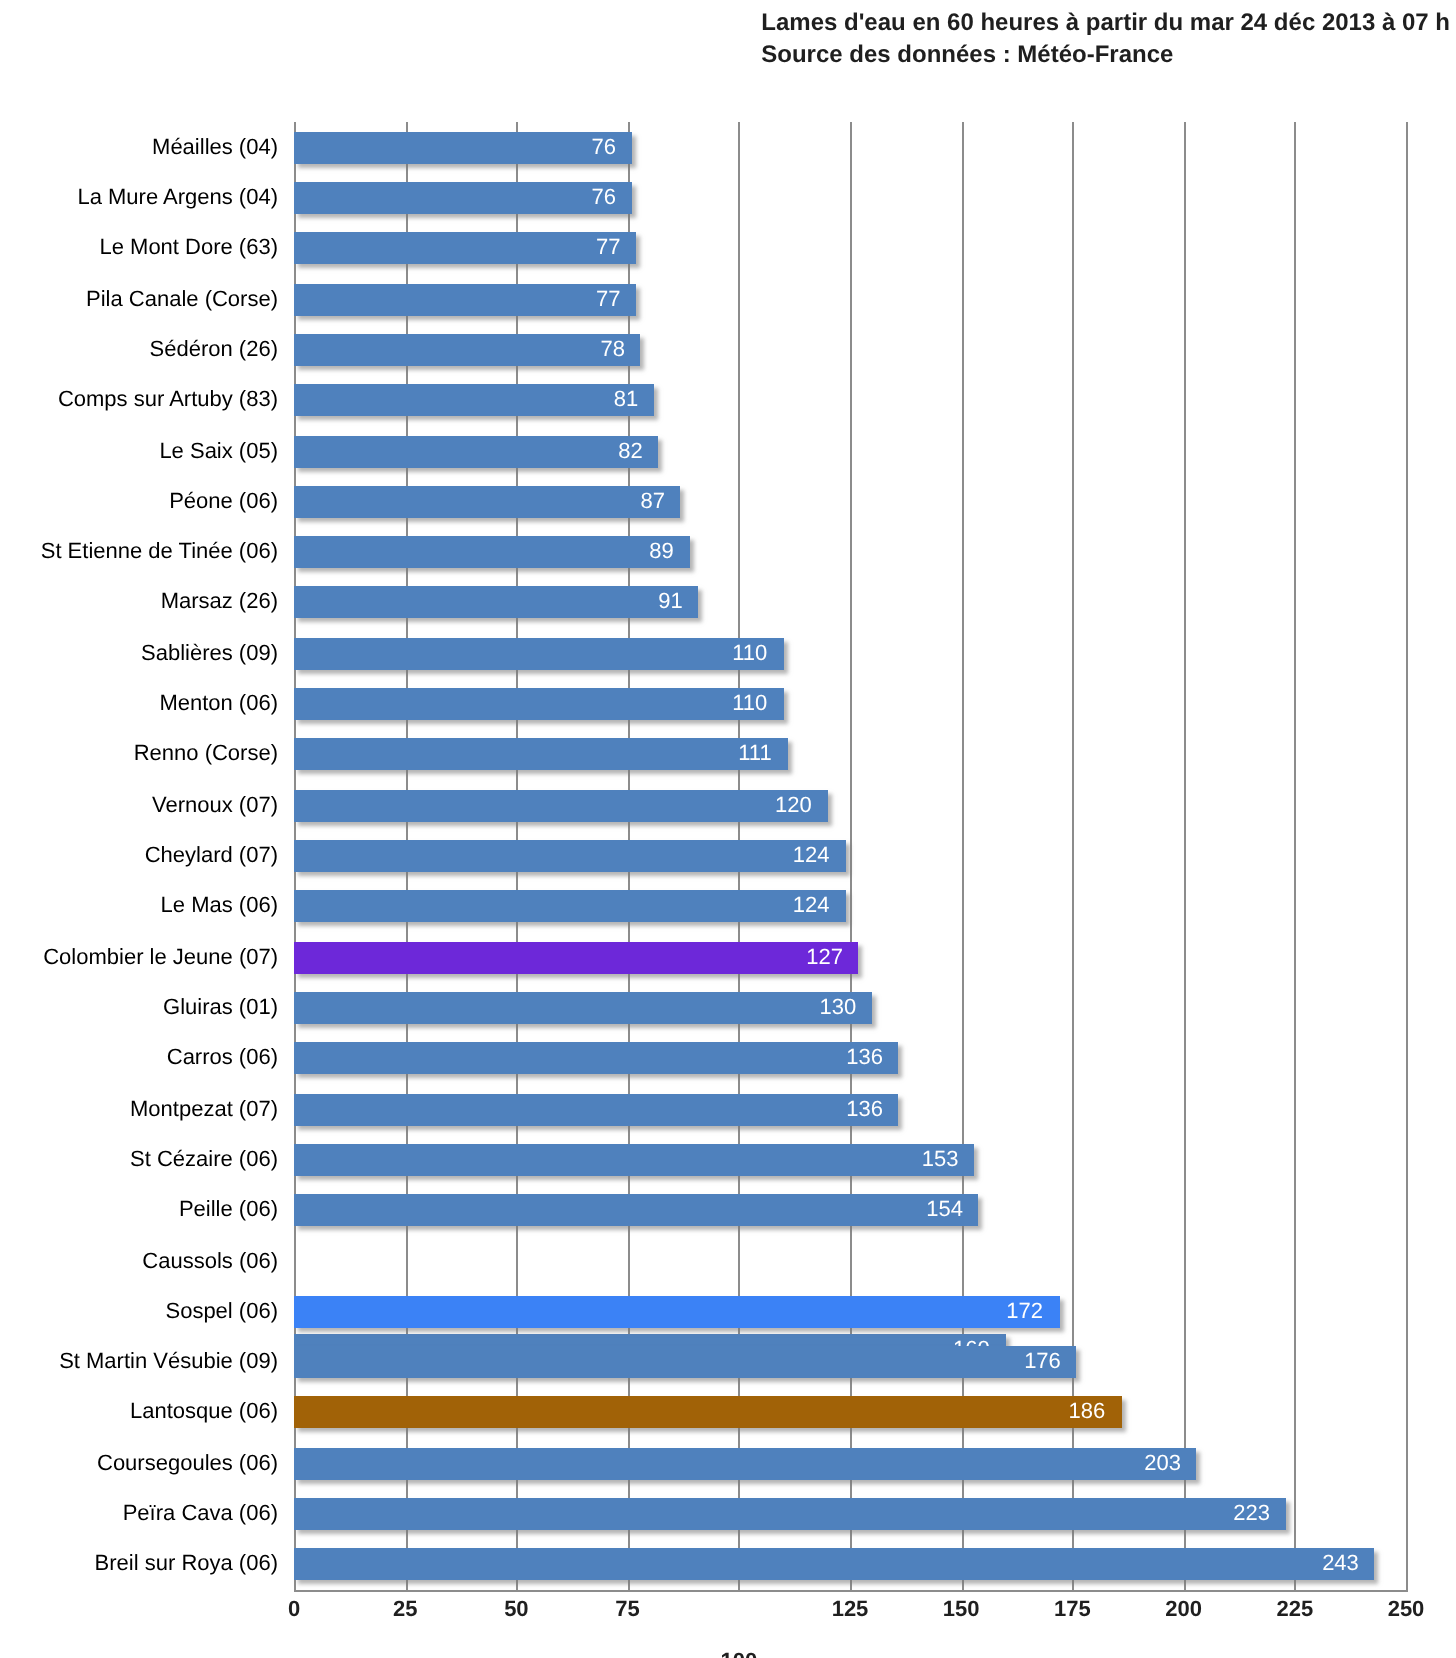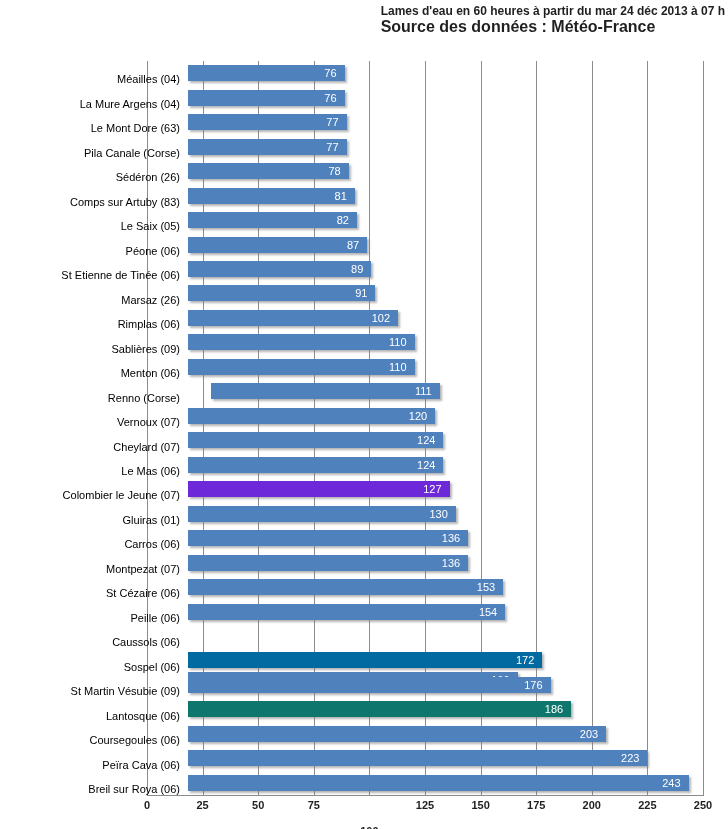--- a/index.html
+++ b/index.html
@@ -2,26 +2,26 @@
 <html><head>
 <meta charset="utf-8">
 <style>
   html,body{margin:0;padding:0;background:#fff;}
   #stage{
     position:relative;width:728px;height:829px;background:#ffffff;
     font-family:"Liberation Sans",sans-serif;overflow:hidden;
   }
   .titles{position:absolute;top:3px;right:3px;text-align:left;line-height:16px;}
   .chart-title{font-size:12px;font-weight:bold;color:#1f1f1f;}
-  .chart-subtitle{font-size:16px;font-weight:bold;color:#1f1f1f;}
+  .chart-subtitle{font-size:12px;font-weight:bold;color:#1f1f1f;}
   .gridlines{position:absolute;left:147px;top:61px;width:556px;height:734px;z-index:1;}
   .gridline{position:absolute;top:0;bottom:0;width:1px;background:#8c8c8c;}
   .axis-line{position:absolute;left:147px;top:795px;width:557px;height:1px;background:#8c8c8c;z-index:3;}
   .rows{position:absolute;left:0;top:61px;width:703px;height:734px;display:flex;flex-direction:column;z-index:2;}
-  .row{flex:1;display:flex;align-items:flex-end;padding-left:41px;}
+  .row{flex:1;display:flex;align-items:center;}
   .cat{
     width:147px;box-sizing:border-box;padding-right:8px;text-align:right;
     font-size:11px;color:#000;white-space:nowrap;
   }
   .track{flex:1;position:relative;height:100%;}
   .bar{
     position:absolute;left:0;top:50%;transform:translateY(-50%);height:16px;
     box-shadow:2px 2px 2px rgba(120,120,120,0.55);
   }
   .val{
@@ -130,47 +130,39 @@
       </div>
       <div class="row">
         <div class="cat">Marsaz (26)</div>
         <div class="track">
           <div class="bar" style="width: 36.4%; background: rgb(79, 129, 189);">
             <span class="val" style="color: rgb(255, 255, 255);">91</span>
           </div>
         </div>
       </div>
       <div class="row">
-        <div class="cat">Rimplas (06)</div>
-        <div class="track">
-          <div class="bar" style="width: 40.8%; background: rgb(79, 129, 189);">
-            <span class="val" style="color: rgb(255, 255, 255);">102</span>
-          </div>
-        </div>
-      </div>
-      <div class="row">
         <div class="cat">Sablières (09)</div>
         <div class="track">
           <div class="bar" style="width: 44%; background: rgb(79, 129, 189);">
             <span class="val" style="color: rgb(255, 255, 255);">110</span>
           </div>
         </div>
       </div>
       <div class="row">
         <div class="cat">Menton (06)</div>
         <div class="track">
           <div class="bar" style="width: 44%; background: rgb(79, 129, 189);">
             <span class="val" style="color: rgb(255, 255, 255);">110</span>
           </div>
         </div>
       </div>
       <div class="row">
         <div class="cat">Renno (Corse)</div>
         <div class="track">
-          <div class="bar" style="width: 44.4%; background: rgb(79, 129, 189); margin-left: 23px;">
+          <div class="bar" style="width: 44.4%; background: rgb(79, 129, 189);">
             <span class="val" style="color: rgb(255, 255, 255);">111</span>
           </div>
         </div>
       </div>
       <div class="row">
         <div class="cat">Vernoux (07)</div>
         <div class="track">
           <div class="bar" style="width: 48%; background: rgb(79, 129, 189);">
             <span class="val" style="color: rgb(255, 255, 255);">120</span>
           </div>
@@ -244,37 +236,37 @@
         <div class="cat">Caussols (06)</div>
         <div class="track">
           <div class="bar" style="width: 64%; background: rgb(79, 129, 189); margin-top: 44px;">
             <span class="val" style="color: rgb(255, 255, 255);">160</span>
           </div>
         </div>
       </div>
       <div class="row">
         <div class="cat">Sospel (06)</div>
         <div class="track">
-          <div class="bar" style="width: 68.8%; background: #0369a1;">
+          <div class="bar" style="width: 68.8%; background: #3b82f6;">
             <span class="val" style="color: rgb(255, 255, 255);">172</span>
           </div>
         </div>
       </div>
       <div class="row">
         <div class="cat">St Martin Vésubie (09)</div>
         <div class="track">
           <div class="bar" style="width: 70.4%; background: rgb(79, 129, 189);">
             <span class="val" style="color: rgb(255, 255, 255);">176</span>
           </div>
         </div>
       </div>
       <div class="row">
         <div class="cat">Lantosque (06)</div>
         <div class="track">
-          <div class="bar" style="width: 74.4%; background: #0f766e;">
+          <div class="bar" style="width: 74.4%; background: #a16207;">
             <span class="val" style="color: rgb(255, 255, 255);">186</span>
           </div>
         </div>
       </div>
       <div class="row">
         <div class="cat">Coursegoules (06)</div>
         <div class="track">
           <div class="bar" style="width: 81.2%; background: rgb(79, 129, 189);">
             <span class="val" style="color: rgb(255, 255, 255);">203</span>
           </div>

